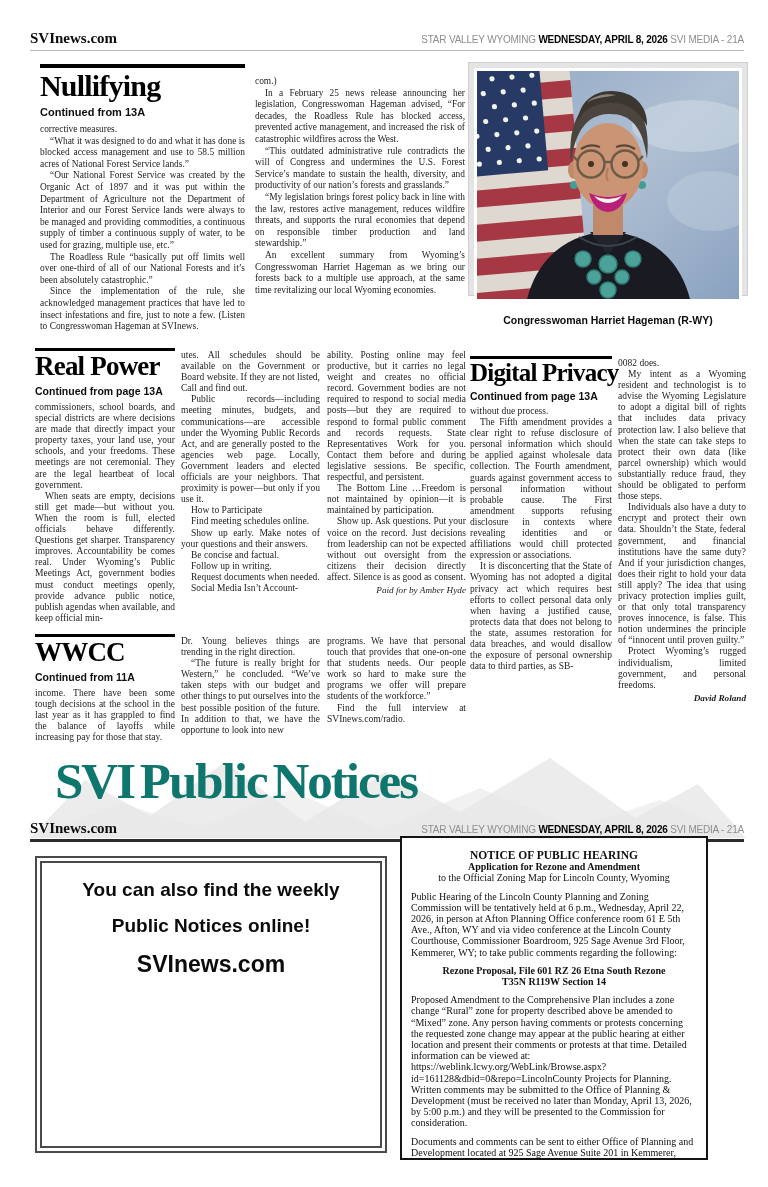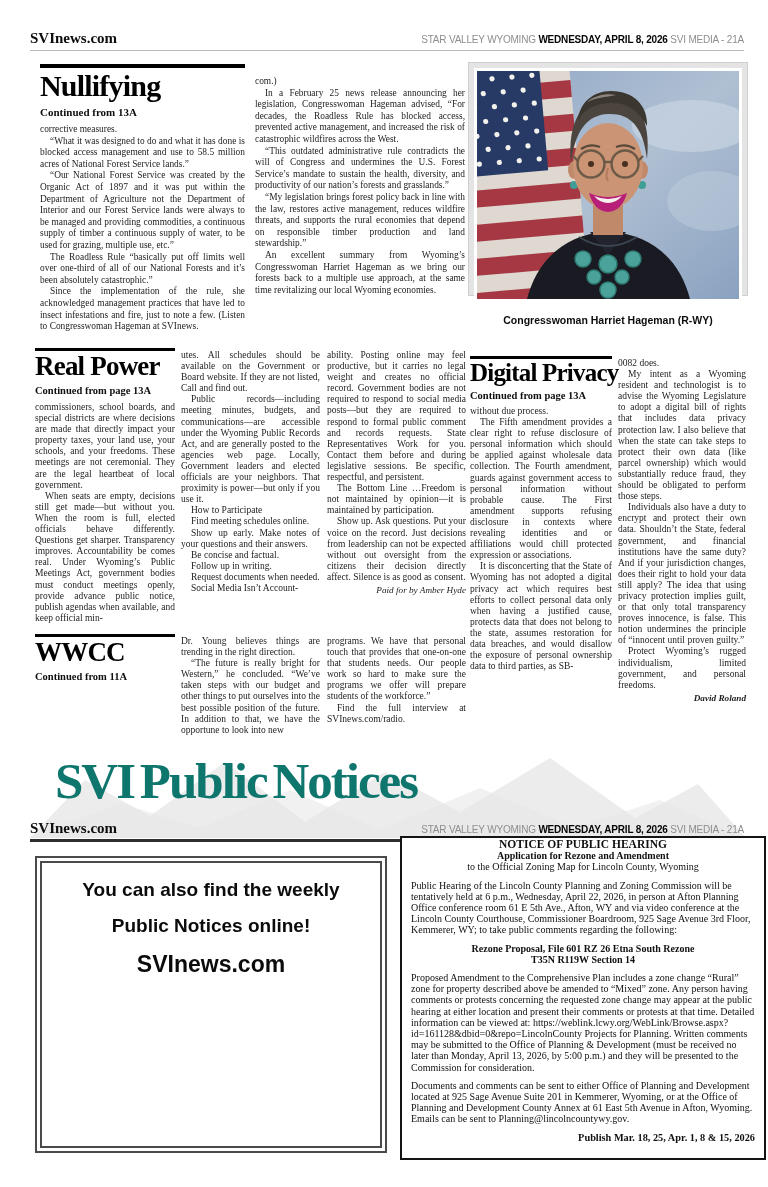--- a/index.html
+++ b/index.html
@@ -10,21 +10,21 @@
   .hdr { position:absolute; left:30px; right:24px; display:flex; justify-content:space-between; align-items:baseline; }
   .hdr .site { font-family:"Liberation Serif",serif; font-weight:bold; font-size:15px; color:#0d0d0d; }
   .hdr .meta { font-family:"Liberation Sans",sans-serif; font-size:10px; color:#8e8e8e; letter-spacing:-0.2px; }
   .hdr .meta b { color:#060606; }
   .hline { position:absolute; left:30px; right:24px; background:#b9b9b9; height:1px; }
   .hline2 { position:absolute; left:30px; right:24px; background:#2d2d2d; height:2.5px; }
 
   
   .rule { position:absolute; background:#000; }
   .headline { position:absolute; font-family:"Liberation Serif",serif; font-weight:bold; color:#000; letter-spacing:-0.8px; line-height:1.05; }
-  .cont { position:absolute; font-family:Liberation Serif, serif; font-weight:bold; color:#0e0e0e; }
+  .cont { position:absolute; font-family:Liberation Sans, sans-serif; font-weight:bold; color:#0e0e0e; }
 
   .col { position:absolute; text-align:justify; color:#1c1c1c; }
   .col p { margin:0; text-indent:10px; }
   .col .paras p:first-child { text-indent:0; }
   .b1 { font-size:9.4px; line-height:11.6px; }
   .b2 { font-size:9.5px; line-height:11.1px; }
   .byline { text-align:right; font-style:italic; font-size:9.2px; margin-top:2px; }
 
   
   .photo-panel { position:absolute; left:468px; top:62px; width:280px; height:234px; background:#e4e4e4; box-shadow:0 0 0 1px #cfcfcf inset; }
@@ -41,22 +41,22 @@
   
   .dyk { position:absolute; left:35px; top:856px; width:352px; height:297px; border:2px solid #4a4a4a; box-sizing:border-box; background:#fff; }
   .dyk-inner { position:absolute; inset:3px; border:2px solid #4a4a4a; text-align:center;
                font-family:"Liberation Sans",sans-serif; color:#0b0b0b; }
   .dyk1 { margin-top:66px; font-size:27px; font-weight:bold; font-style:italic; }
   .dyk2 { margin-top:16px; font-size:19px; font-weight:bold; }
   .dyk3 { margin-top:14px; font-size:19px; font-weight:bold; }
   .dyk4 { margin-top:14px; font-size:23px; font-weight:bold; }
 
   
-  .notice { position:absolute; left:400px; top:836px; width:366px; height:324px; border:2px solid #141414;
-            box-sizing:border-box; padding:1px 9px 5px 9px; font-family:"Liberation Serif",serif;
+  .notice { position:absolute; left:400px; top:836px; width:308px; height:324px; border:2px solid #141414;
+            box-sizing:border-box; padding:12px 9px 5px 9px; font-family:"Liberation Serif",serif;
             font-size:10px; line-height:11.2px; color:#101010; overflow:hidden; background:#fff; }
   .notice .c { text-align:center; }
   .notice .b { font-weight:bold; }
   .notice .nt { font-size:11.5px; }
   .notice p.np { margin:7px 0 0 0; text-align:left; overflow-wrap:anywhere; }
   .notice .rz { margin-top:7px; }
   .notice .publish { text-align:right; font-weight:bold; margin-top:7px; font-size:10.3px; }
 </style>
 </head>
 <body>
@@ -244,20 +244,25 @@
         <p>My intent as a Wyoming resident and technologist is to advise the Wyoming Legislature to adopt a digital bill of rights that includes data privacy protection law. I also believe that when the state can take steps to protect their own data (like parcel ownership) which would substantially reduce fraud, they should be obligated to perform those steps.</p>
         <p>Individuals also have a duty to encrypt and protect their own data. Shouldn’t the State, federal government, and financial institutions have the same duty? And if your jurisdiction changes, does their right to hold your data still apply? The idea that using privacy protection implies guilt, or that only total transparency proves innocence, is false. This notion undermines the principle of “innocent until proven guilty.”</p>
         <p>Protect Wyoming’s rugged individualism, limited government, and personal freedoms.</p>
       </div>
     <div class="byline" style="font-weight:bold;">David Roland</div>
   </div>
 
   <div class="rule" style="left:35px; top:634px; width:140px; height:2.5px;"></div>
   <div class="headline" style="left:35px; top:638px; font-size:27px;">WWCC</div>
   <div class="cont" style="left:35px; top:671px; font-size:10.5px;">Continued from 11A</div>
+  <div class="col b2" style="left:35px; top:688px; width:140px;">
+    <div class="paras">
+        <p>income. There have been some tough decisions at the school in the last year as it has grappled to find the balance of layoffs while increasing pay for those that stay.</p>
+      </div>
+  </div>
   <div class="col b2" style="left:181px; top:636px; width:139px;">
     <div class="paras">
         <p>Dr. Young believes things are trending in the right direction.</p>
         <p>“The future is really bright for Western,” he concluded. “We’ve taken steps with our budget and other things to put ourselves into the best possible position of the future. In addition to that, we have the opportune to look into new</p>
       </div>
   </div>
   <div class="col b2" style="left:327px; top:636px; width:139px;">
     <div class="paras">
         <p>programs. We have that personal touch that provides that one-on-one that students needs. Our people work so hard to make sure the programs we offer will prepare students of the workforce.”</p>
         <p>Find the full interview at SVInews.com/radio.</p>

